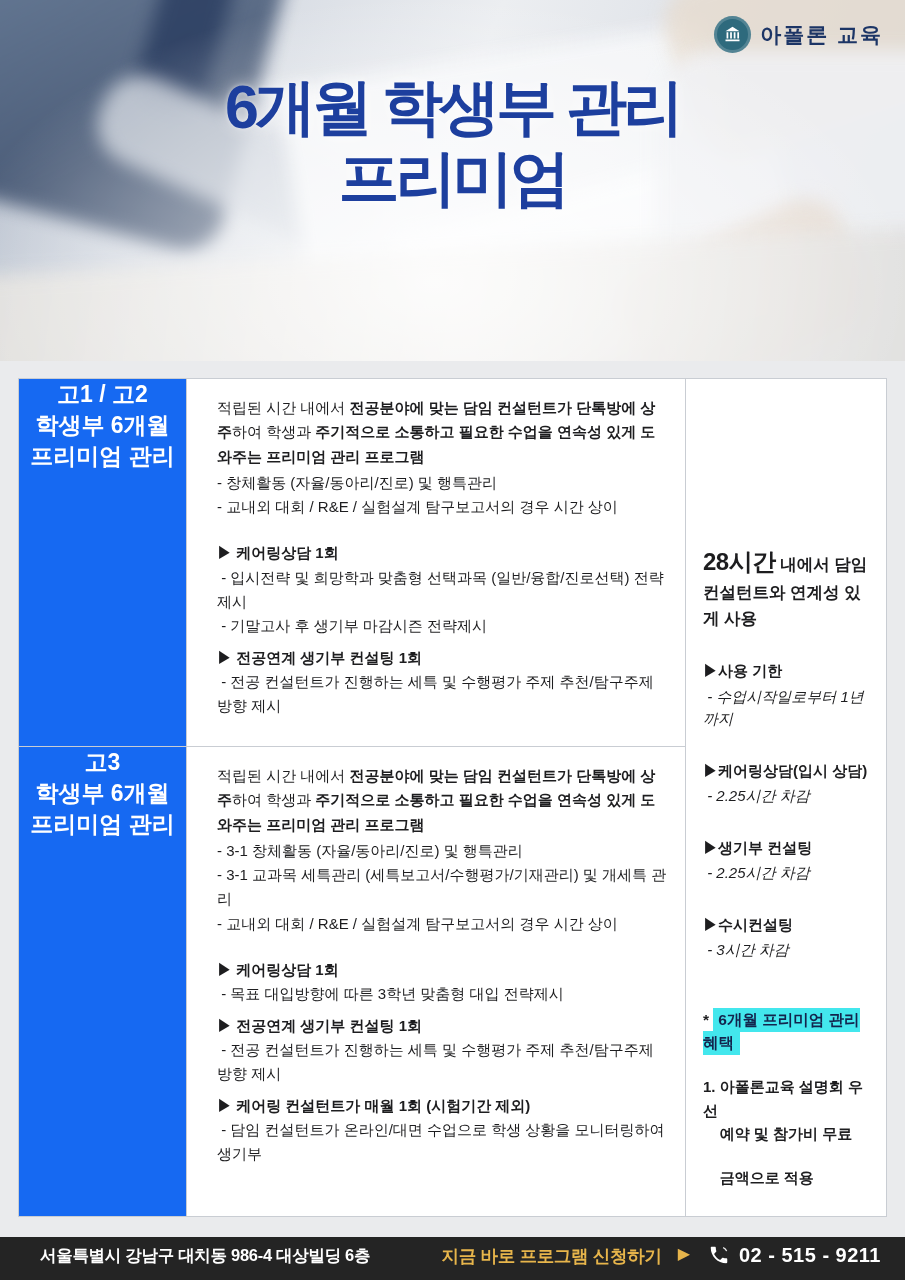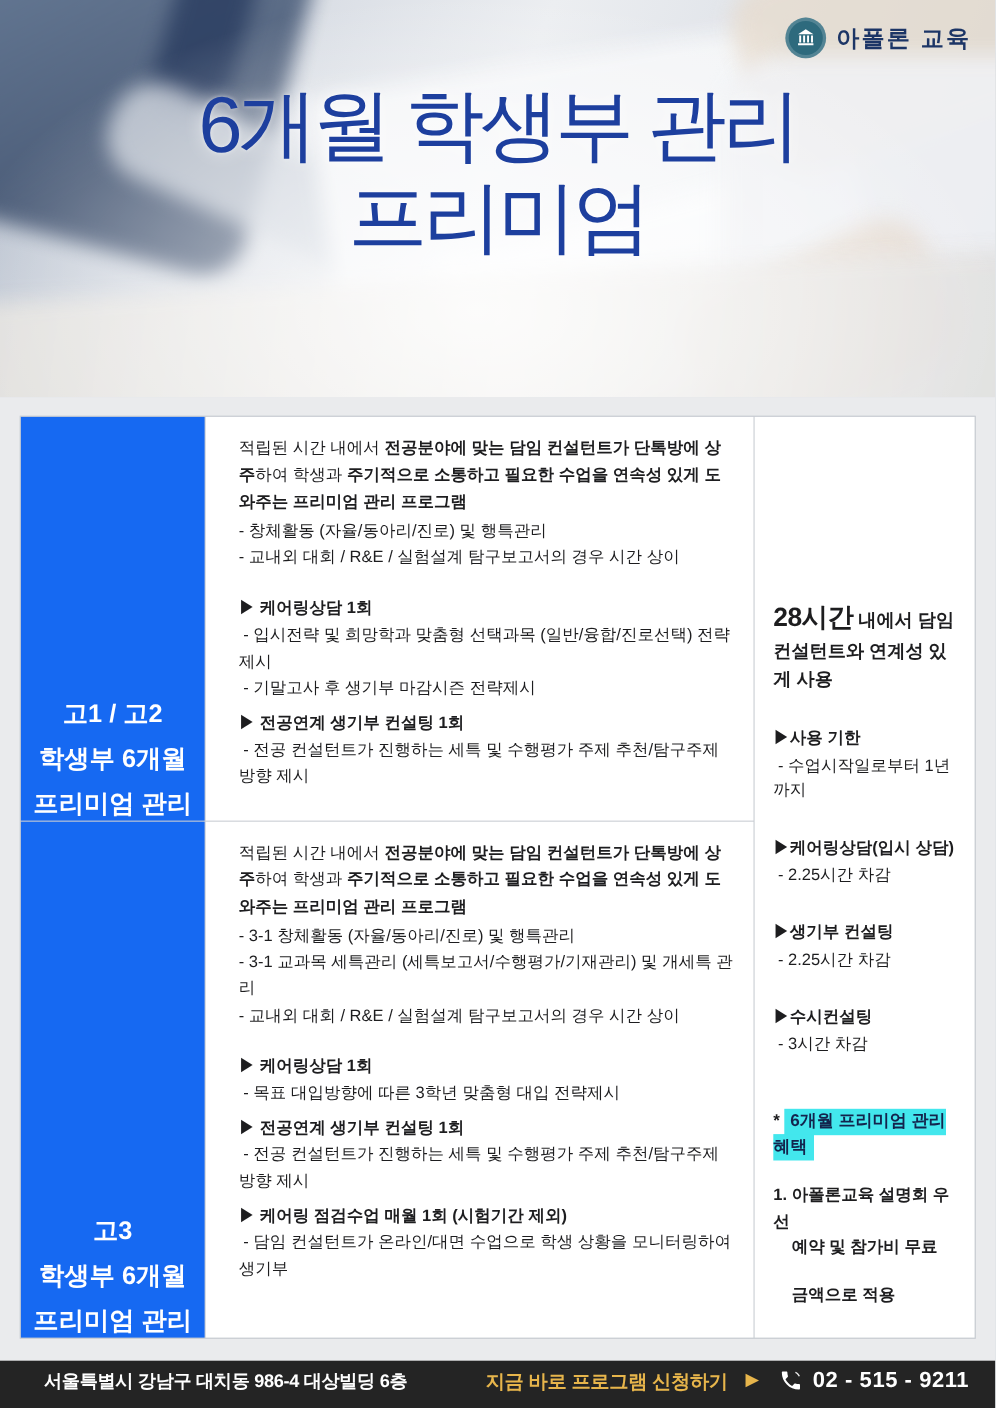--- a/index.html
+++ b/index.html
@@ -23,46 +23,46 @@
   .hero::after { content:""; position:absolute; inset:0;
      background:radial-gradient(ellipse at 48% 78%, rgba(255,255,255,.8) 0%, rgba(255,255,255,.3) 45%, rgba(255,255,255,0) 72%); }
 
   .logo { position:absolute; top:16px; right:22px; display:flex; align-items:center; gap:9px; z-index:6; }
   .logo-mark { width:37px; height:37px; border-radius:50%; background:#2e6a7d; display:flex; align-items:center; justify-content:center;
                box-shadow:inset 0 0 0 3px rgba(255,255,255,.18); }
   .logo-mark svg { width:21px; height:21px; }
   .logo-name { font-weight:800; color:#1c3566; font-size:21px; letter-spacing:2px; }
 
   .title { position:absolute; left:0; right:0; top:72px; z-index:5; text-align:center;
-           color:#1d3f9e; font-weight:400; line-height:1.17; font-size:72px; letter-spacing:-4px;
+           color:#1d3f9e; font-weight:700; line-height:1.17; font-size:61px; letter-spacing:-4px;
            text-shadow:0 0 16px rgba(255,255,255,.7), 0 0 4px rgba(255,255,255,.5); }
   .title span { display:block; white-space:nowrap; }
 
   
   .board { position:absolute; left:18px; top:378px; width:869px; }
   .grid { display:grid; grid-template-columns:167px 1fr 200px; grid-template-rows:367px 469px;
           gap:1px; background:#c9cdd3; border:1px solid #c9cdd3; }
   .cell { background:#ffffff; overflow:hidden; }
-  .label-cell { background:#1669f2; color:#fff; display:flex; flex-direction:column; align-items:center; justify-content:flex-end;
-                gap:10px; font-weight:800; font-size:23px; letter-spacing:0; text-align:center; }
+  .label-cell { background:#1669f2; color:#fff; display:flex; flex-direction:column; align-items:center; justify-content:flex-start;
+                font-weight:800; font-size:23px; letter-spacing:0; text-align:center; }
   .body-cell { padding:17px 16px 14px 30px; font-size:15px; color:#1d1d1f; line-height:1.62; }
   .b { font-weight:800; }
   .ln { white-space:pre-wrap; }
   .intro { margin-bottom:2px; }
   .sections { margin-top:22px; }
   .sec-head { font-weight:800; }
   .sec { margin-top:7px; }
   .sec:first-child { margin-top:0; }
 
   .side-cell { grid-column:3; grid-row:1 / span 2; padding:18px 14px 18px 17px; font-size:15px; line-height:1.5; color:#1d1d1f; }
   .side-headline { margin-top:146px; font-weight:800; font-size:16.5px; line-height:1.55; }
   .hours { font-size:24px; font-weight:900; letter-spacing:-.5px; }
   .side-sec { margin-top:29px; }
   .side-sec .head { font-weight:800; }
-  .side-sec .ln { margin-top:3px; }
+  .side-sec .ln { margin-top:3px;font-style:italic; }
   .benefit-title { margin-top:46px; font-weight:800; font-size:15.5px; }
   .hl { background:#43e7ed; color:#13244d; padding:3px 6px 4px 5px; }
   .benefit { margin-top:21px; font-weight:700; line-height:1.55; }
 
   
   .footer { position:absolute; left:0; bottom:0; width:905px; height:43px; background:#242424;
             display:flex; align-items:center; justify-content:space-between; padding:0 24px 5px 40px; }
   .addr { color:#fff; font-weight:700; font-size:16.5px; letter-spacing:-.3px; }
   .cta-wrap { display:flex; align-items:flex-start; }
   .cta { color:#e7b54b; font-weight:800; font-size:17.5px; letter-spacing:-.3px; }
@@ -200,21 +200,21 @@
                 <div class="ln"> - 목표 대입방향에 따른 3학년 맞춤형 대입 전략제시</div>
               </div>
           </div>
           <div class="sec">
             <div class="sec-head">▶ 전공연계 생기부 컨설팅 1회</div>
             <div>
                 <div class="ln"> - 전공 컨설턴트가 진행하는 세특 및 수행평가 주제 추천/탐구주제 방향 제시</div>
               </div>
           </div>
           <div class="sec">
-            <div class="sec-head">▶ 케어링 점검수업  매월 1회 (시험기간 제외)</div>
+            <div class="sec-head">▶ 케어링 컨설턴트가  매월 1회 (시험기간 제외)</div>
             <div>
                 <div class="ln"> - 담임 컨설턴트가 온라인/대면 수업으로 학생 상황을 모니터링하여 생기부</div>
               </div>
           </div>
 
         </div>
 
       </div>
 
     </div>

